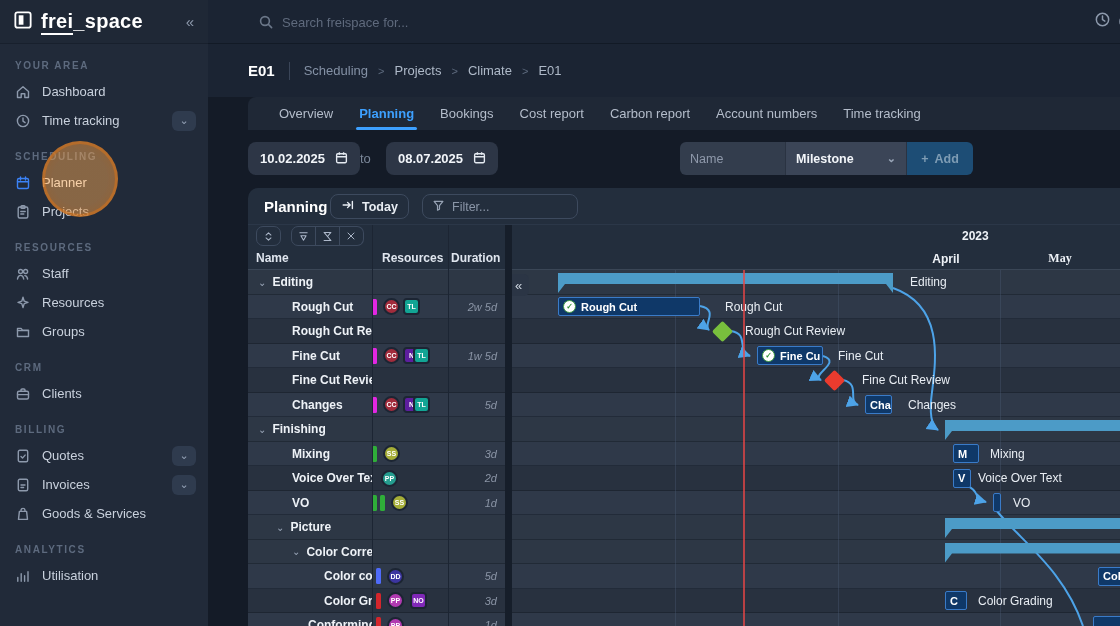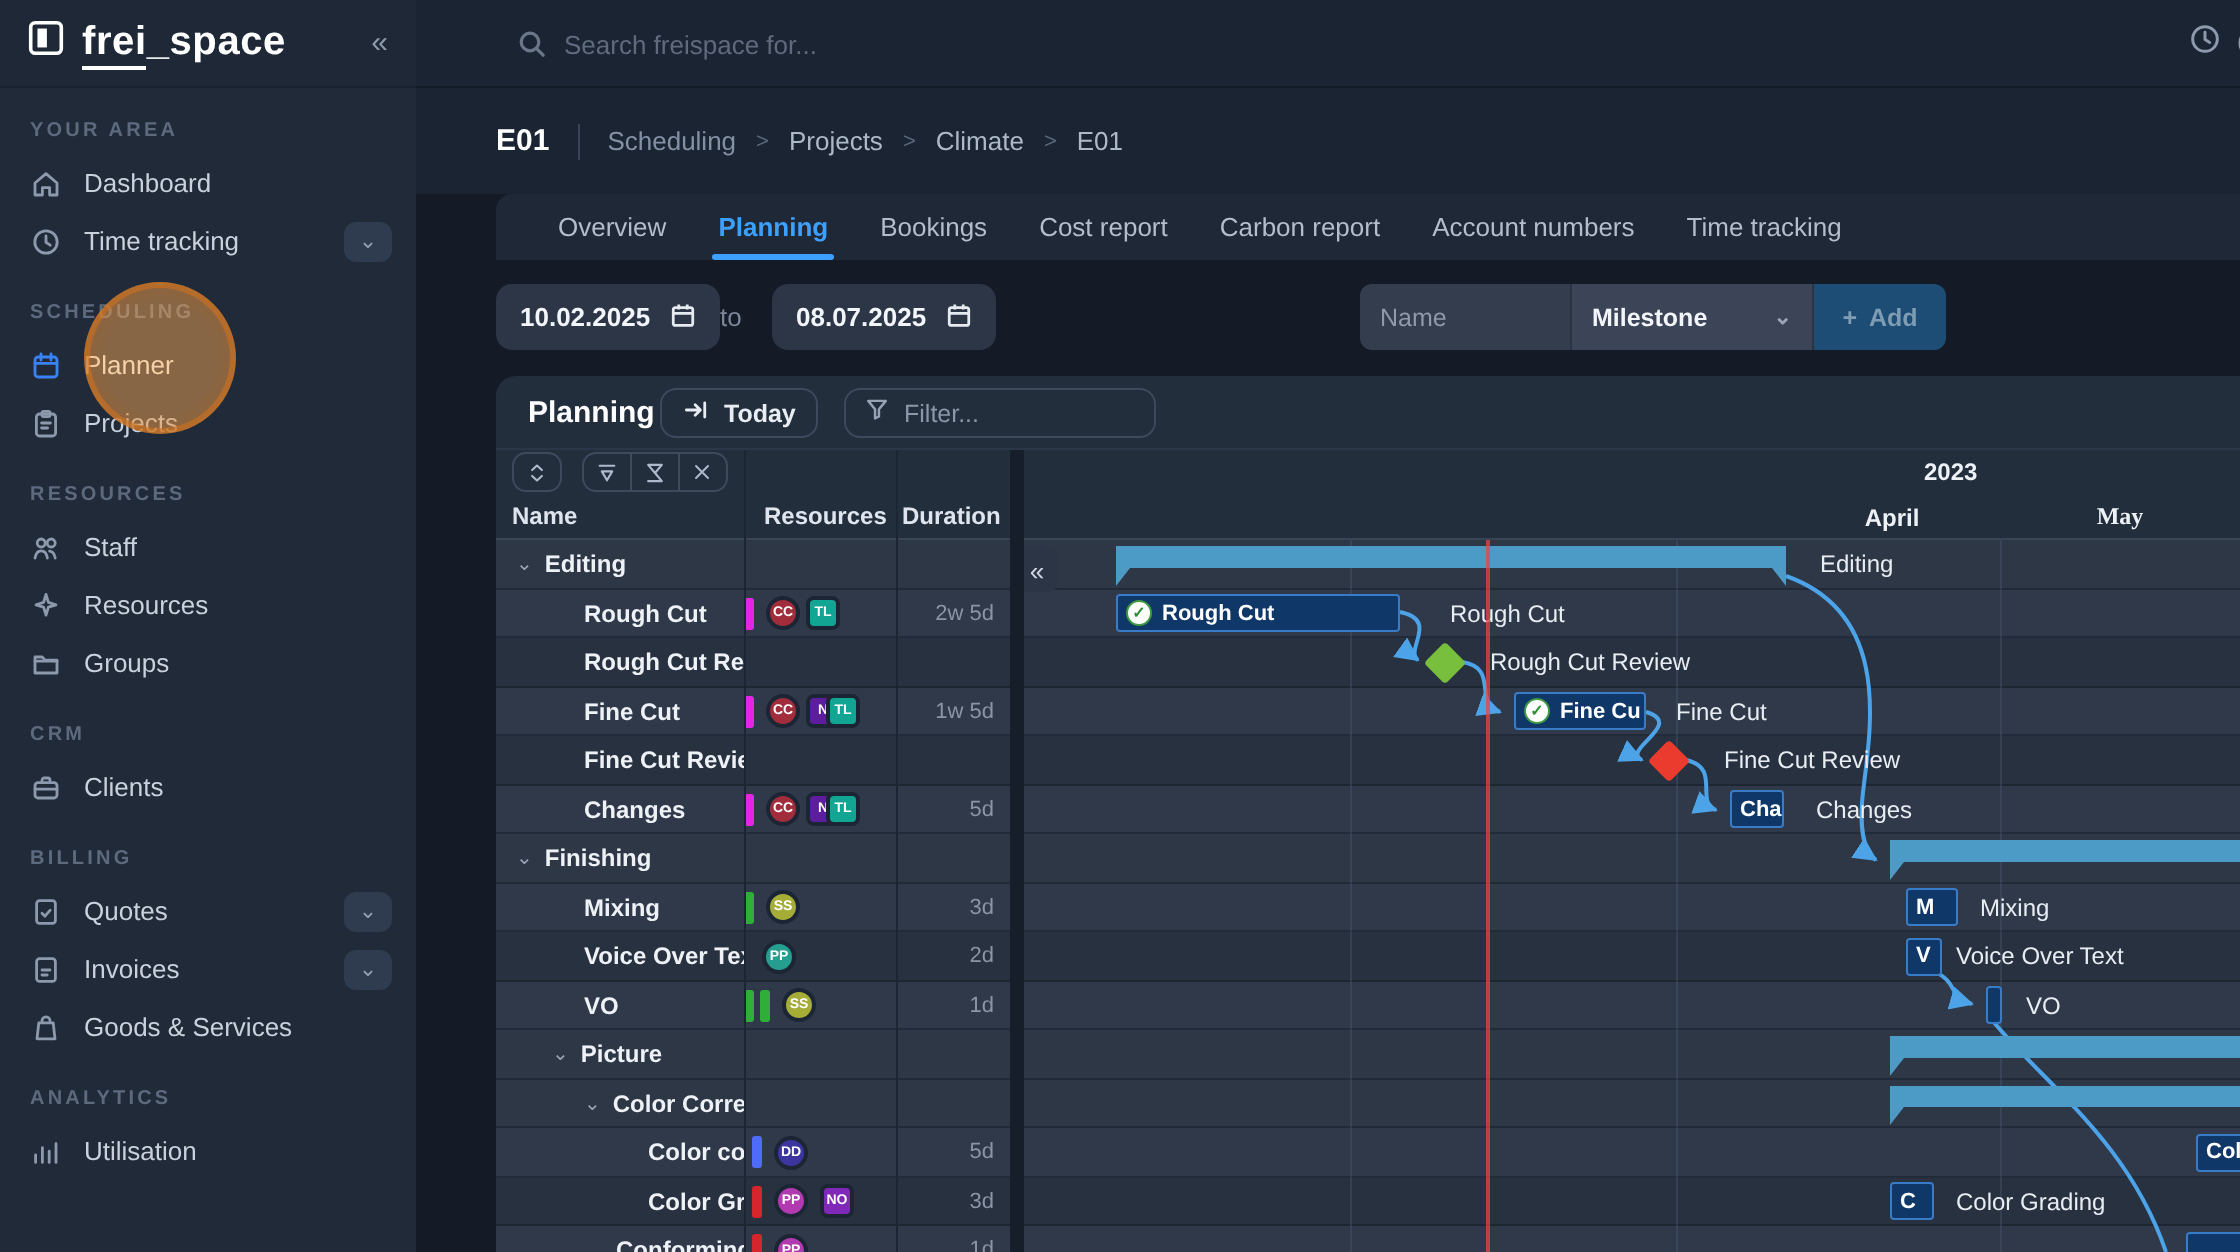--- a/index.html
+++ b/index.html
@@ -107,21 +107,21 @@
   .nm .gchev { color:#9aa6b8; font-size:10px; font-weight:normal;}
   .res { position:absolute; left:124px; top:0; width:76px; height:24.5px; display:flex; align-items:center; overflow:hidden;}
   .strip { width:5px; height:16px; border-radius:1.5px; margin-right:3px; flex:0 0 5px;}
   .s-mag { background:#e227e2;} .s-grn { background:#2fae39;} .s-blu { background:#4f6bfa;} .s-red { background:#d4262c;}
   .badge { flex:0 0 17px; width:17px; height:17px; border:2px solid #1c2533; display:flex; align-items:center; justify-content:center;
            font-size:7px; font-weight:bold; color:#fff; margin-left:3px;}
   .bc { border-radius:50%;} .bs { border-radius:4px;}
   .b-cc{background:#a12c3c;} .b-tl{background:#12a594;} .b-n{background:#5d1e9e;} .b-ss{background:#a5ad37;}
   .b-ppt{background:#259d8f;} .b-dd{background:#3c35a0;} .b-ppm{background:#b13ab1;} .b-no{background:#8028b8;}
   .ovl { margin-left:-7px; z-index:2;}
-  .dur { position:absolute; right:8px; top:0; height:24.5px; display:flex; align-items:center; font-size:11px; color:#8b95a6;}
+  .dur { position:absolute; right:8px; top:0; height:24.5px; display:flex; align-items:center; font-size:11px; font-style:italic; color:#8b95a6;}
 
   
   .gridline { position:absolute; top:0; width:1px; height:356px; background:rgba(76,94,120,.35); }
   .todayline { position:absolute; top:0; width:2px; height:356px; background:rgba(232,69,69,.75); z-index:3;}
   .collapse-chart { position:absolute; left:-4px; top:4px; width:21px; height:22px; background:#2b3545; border-radius:5px;
                     color:#cfd6e0; font-size:13px; display:flex; align-items:center; justify-content:center; z-index:4; cursor:pointer;}
   .sumbar { position:absolute; height:20px; background:#4c9bc7; z-index:2; cursor:pointer;
             clip-path:polygon(0 0, 100% 0, 100% 100%, calc(100% - 7px) 55%, 7px 55%, 0 100%);}
   .taskbar { position:absolute; height:19px; background:#0f3868; border:1px solid #3a7bc8; border-radius:2px; z-index:2;
              display:flex; align-items:center; gap:5px; padding:0 4px; font-size:11px; font-weight:bold; color:#fff;

